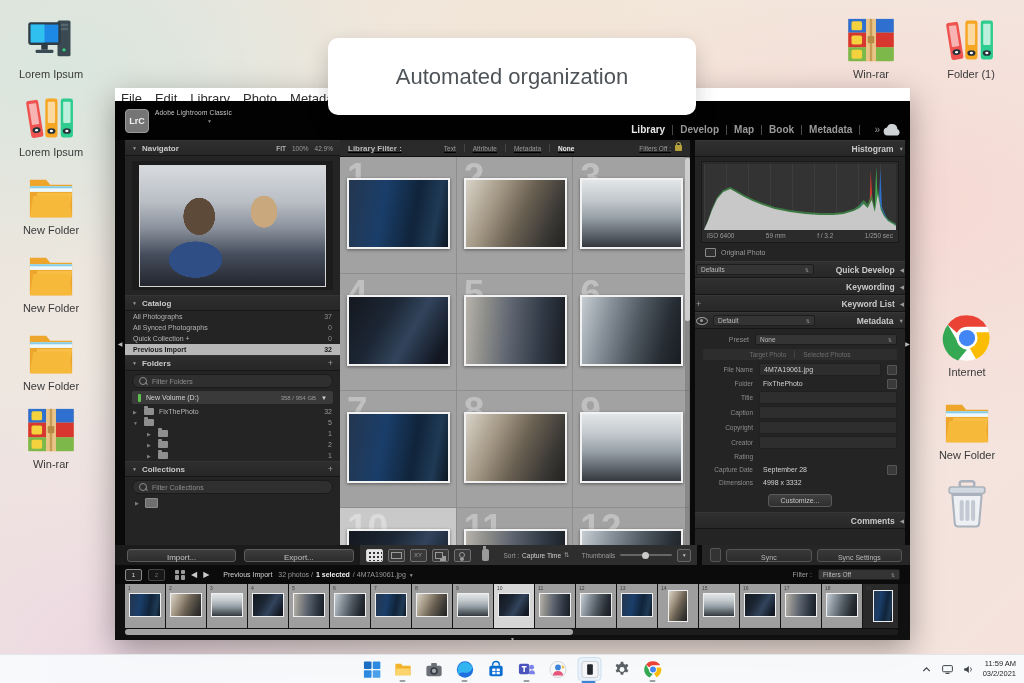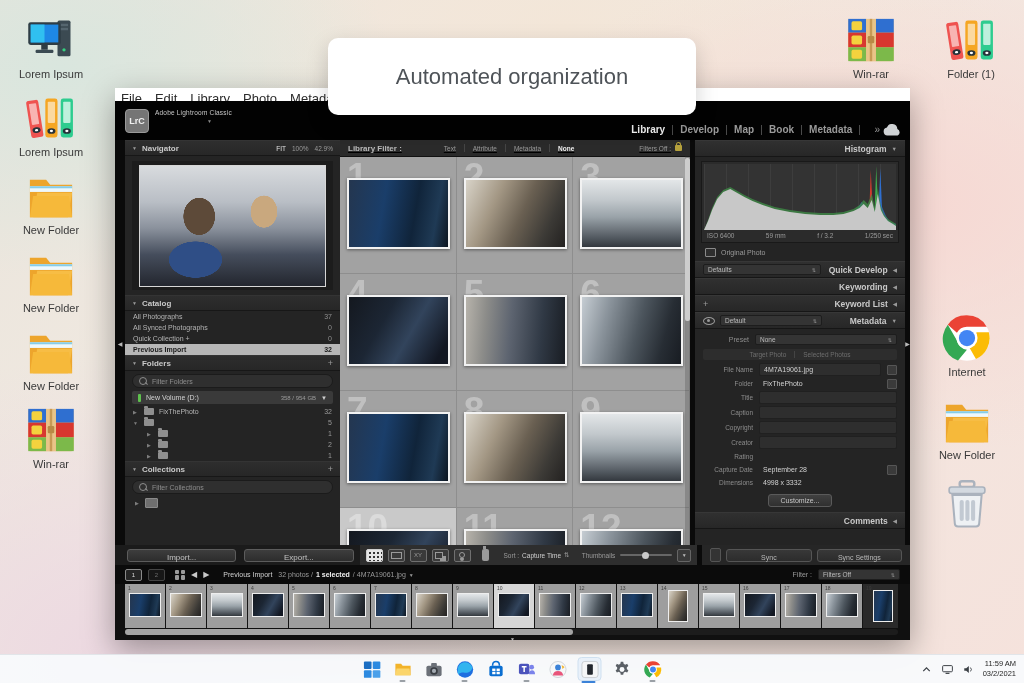--- a/index.html
+++ b/index.html
@@ -102,21 +102,21 @@
   .vscroll .vth{position:absolute;top:2px;right:0;width:5px;height:42%;background:#cdcdcd;border-radius:2px;}
   
   .p0{background:linear-gradient(105deg,#c6cdd3 0%,#8b949c 25%,#4d565e 55%,#272d34 80%,#181c22 100%);}
   .p1{background:linear-gradient(100deg,#24364f 0%,#1a3e6a 35%,#10243a 65%,#1f3a55 85%,#0c1520 100%);}
   .p2{background:linear-gradient(115deg,#d8d3c8 0%,#a39784 30%,#6a6052 55%,#3c3a36 80%,#232120 100%);}
   .p3{background:linear-gradient(180deg,#e3e6e8 0%,#c2c8cc 30%,#9aa3a9 55%,#555c63 85%,#33383e 100%);}
   .p4{background:linear-gradient(120deg,#14181f 0%,#1c2634 35%,#32445c 60%,#121722 90%);}
   .p5{background:linear-gradient(95deg,#b7b3ab 0%,#8d8d8a 20%,#5d6470 45%,#303945 75%,#191d23 100%);}
   
   .rpanel{width:210px;background:#242424;position:relative;overflow:hidden;font-size:7px;}
-  .r-head{height:15px;display:flex;align-items:center;padding:0 8px;background:linear-gradient(#303030,#272727);
+  .r-head{height:15px;display:flex;align-items:center;padding:0 1px;background:linear-gradient(#303030,#272727);
     border-top:1px solid #373737;border-bottom:1px solid #161616;gap:5px;}
   .r-title{margin-left:auto;color:#c9c9c9;font-size:8.5px;font-weight:bold;}
   .r-mark{color:#9a9a9a;font-size:5.5px;}
   .hist-box{margin:4px 6px 2px;background:#2b2b2b;border:1px solid #191919;padding:2px;}
   .hist-plot{height:66px;background:#333;background-image:repeating-linear-gradient(90deg,rgba(255,255,255,.05) 0 1px,rgba(0,0,0,0) 1px 22px);}
   .hist-info{display:flex;justify-content:space-between;padding:2px 3px 1px;color:#9a9a9a;font-size:6.5px;}
   .orig-row{display:flex;align-items:center;gap:5px;padding:3px 10px 4px;color:#9a9a9a;}
   .chk{width:9px;height:7px;border:1px solid #8a8a8a;border-radius:1px;background:#2e2e2e;}
   .dd{background:#343434;border:1px solid #1d1d1d;border-radius:2px;font-size:6.5px;color:#bdbdbd;
     padding:1px 4px;display:flex;align-items:center;justify-content:space-between;gap:4px;}

